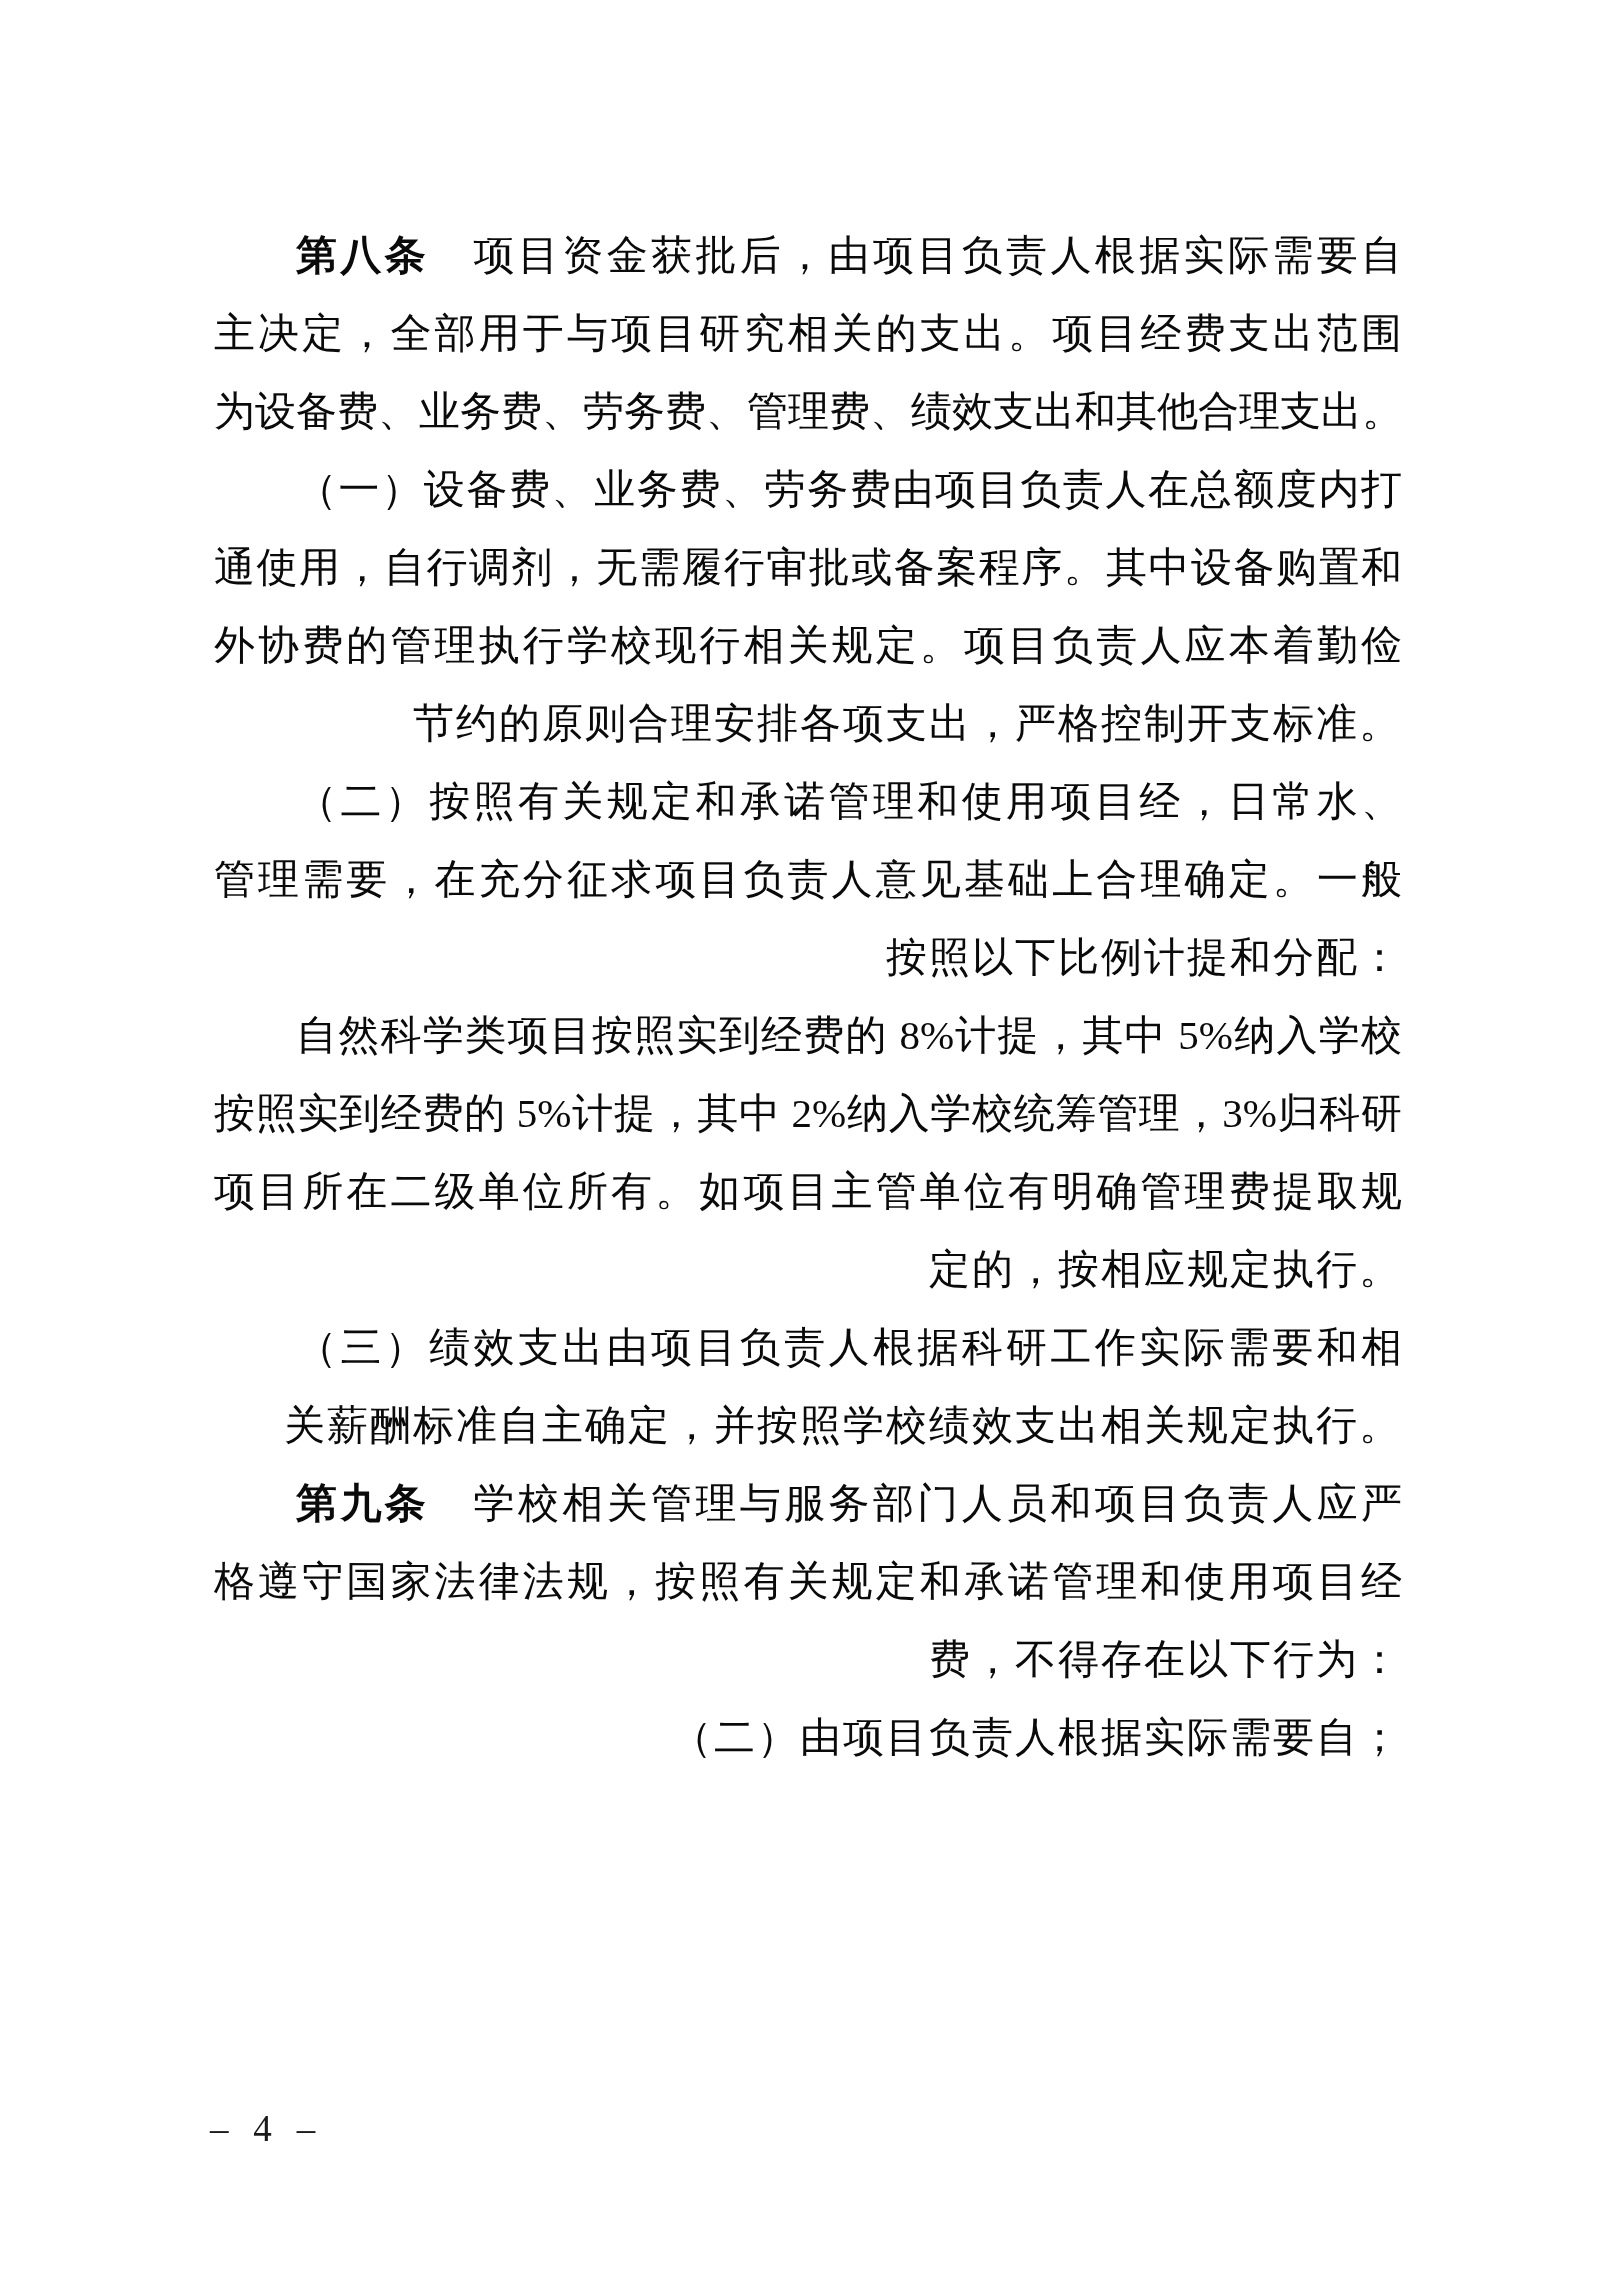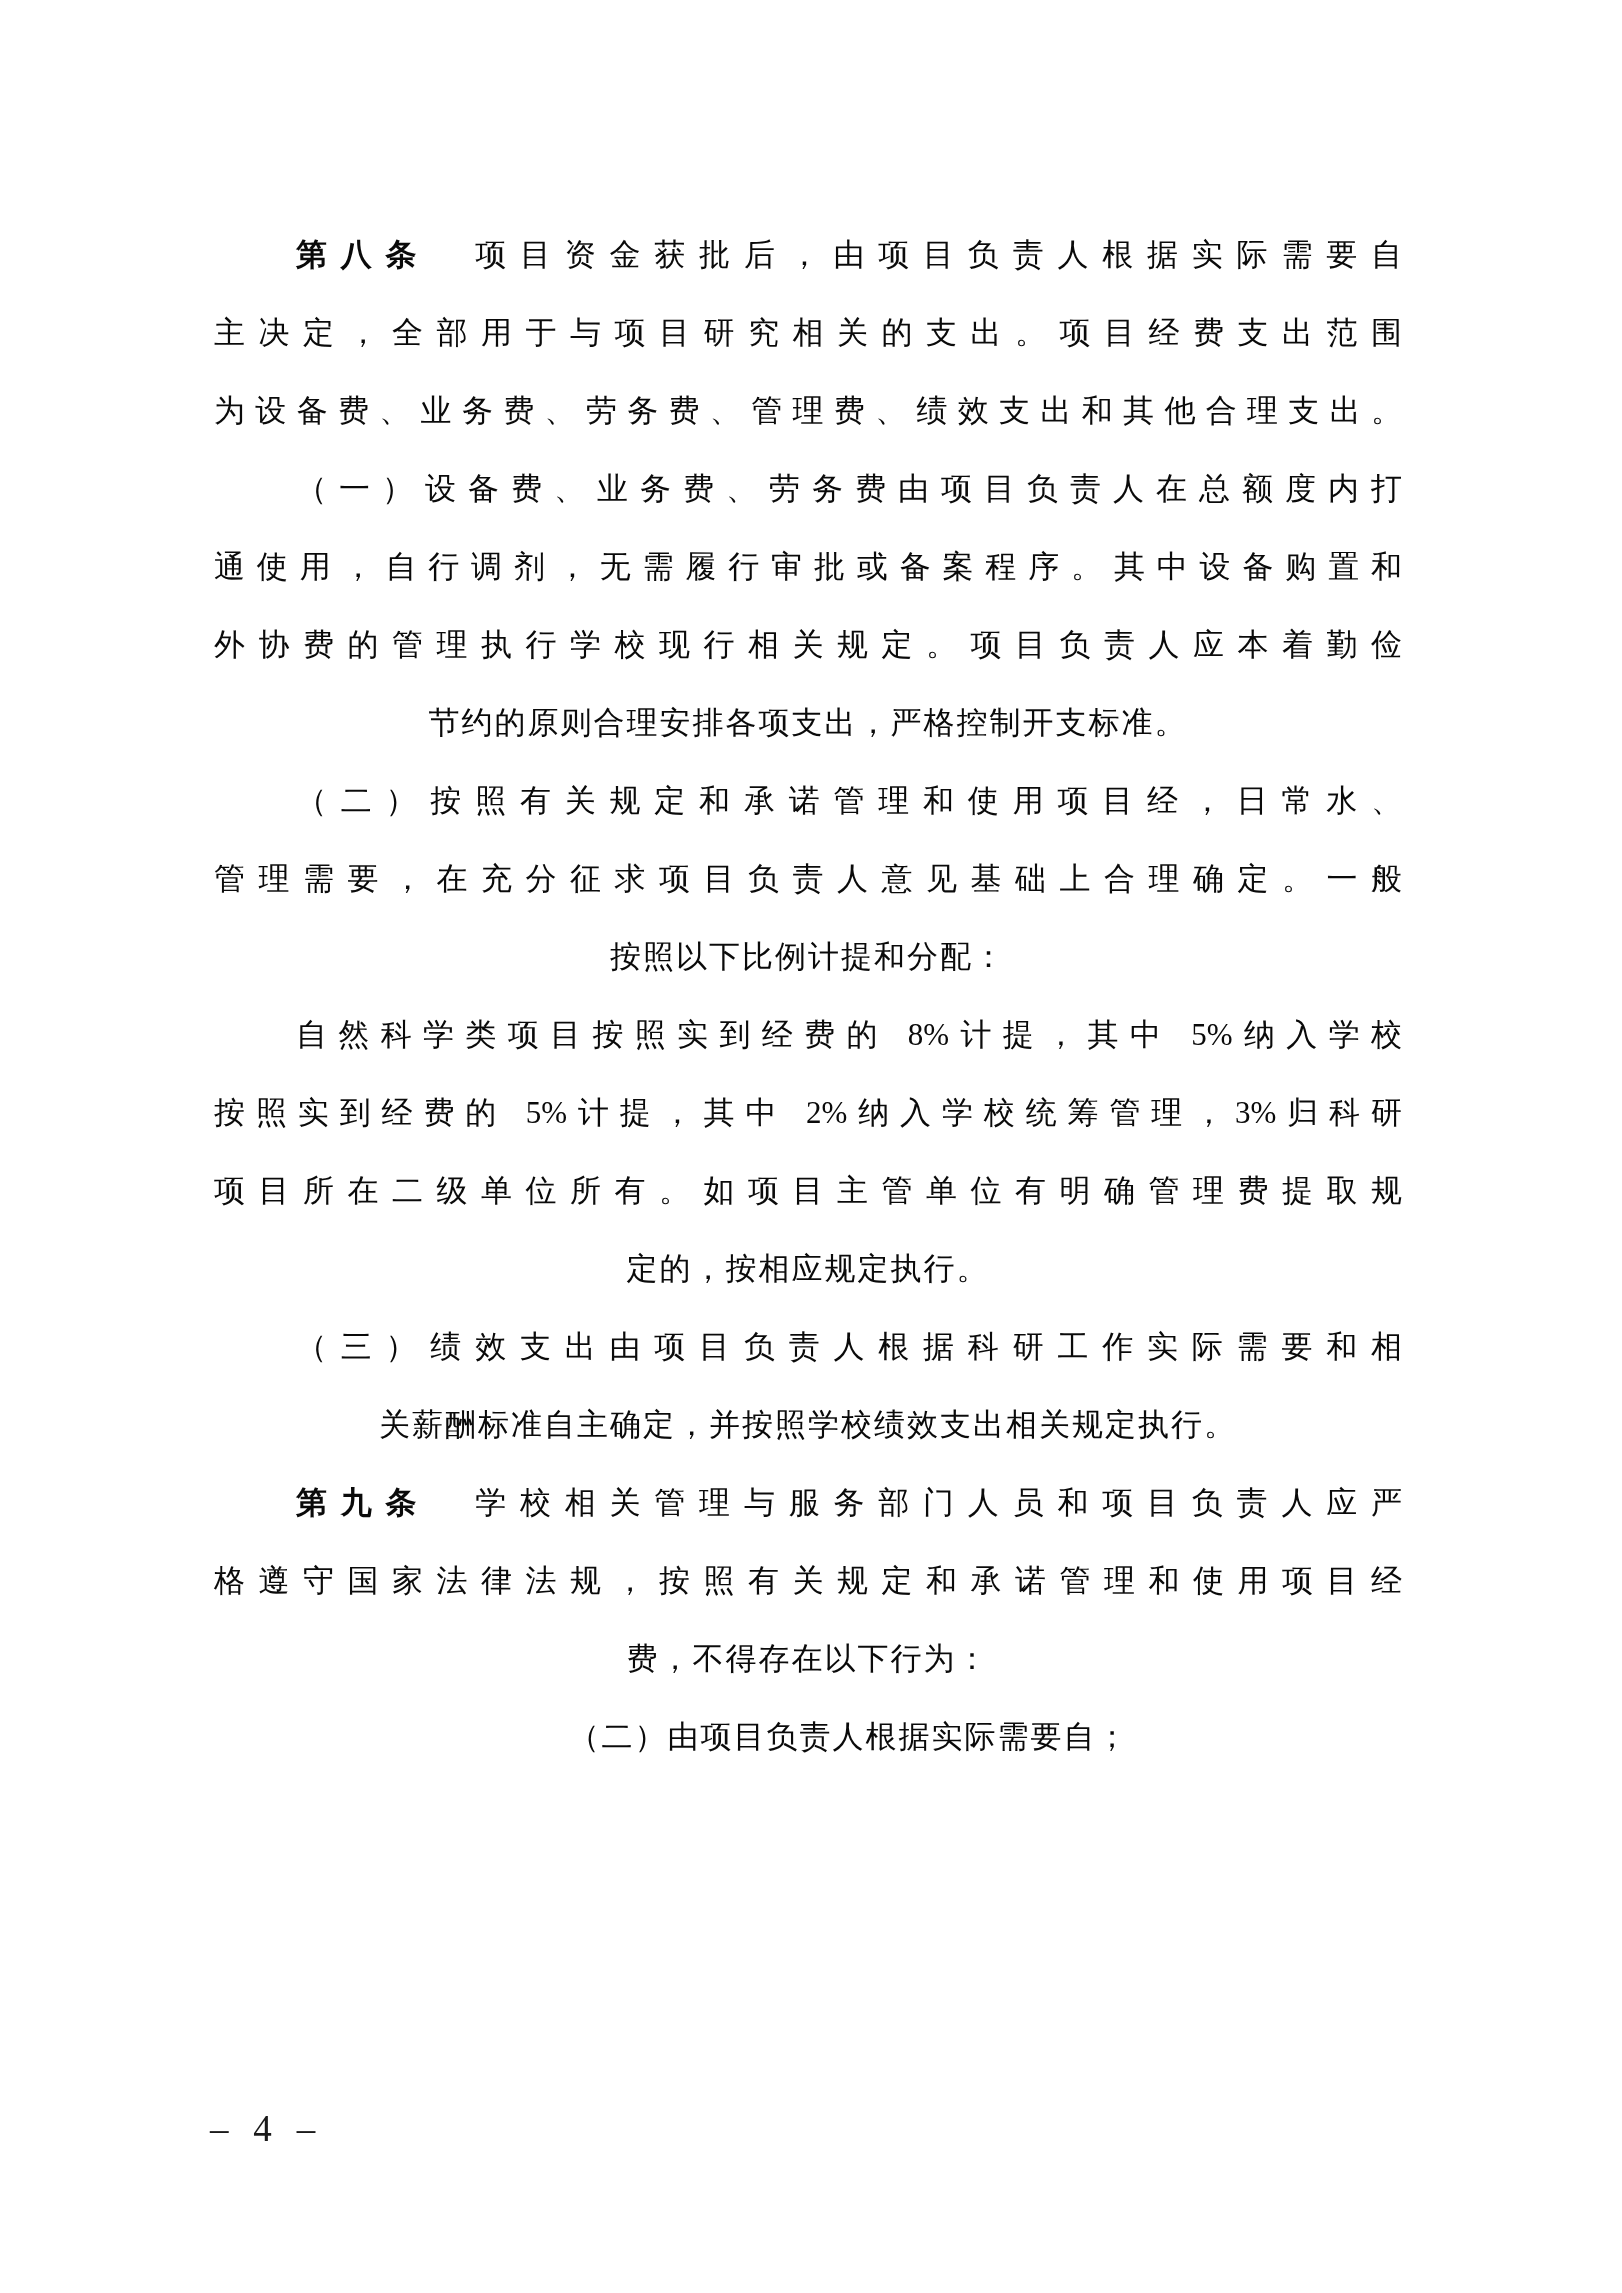--- a/index.html
+++ b/index.html
@@ -18,31 +18,31 @@
   }
   .textblock {
     position: absolute;
     left: 214px;
     top: 216px;
     width: 1188px;
   }
   .line {
     height: 78px;
     line-height: 78px;
-    font-size: 31px;
+    font-size: 41px;
     white-space: nowrap;
     color: #0a0a0a;
   }
   .line.fill {
     text-align: justify;
     text-align-last: justify;
     text-justify: inter-character;
   }
   .line.short {
-    text-align: center;
+    text-align: right;
     letter-spacing: 2px;
   }
   .line.indent {
     padding-left: 82px;
   }
   .seg { font-weight: normal; }
   .seg.bold { font-weight: bold; }
   .pagenum {
     position: absolute;
     left: 210px;

